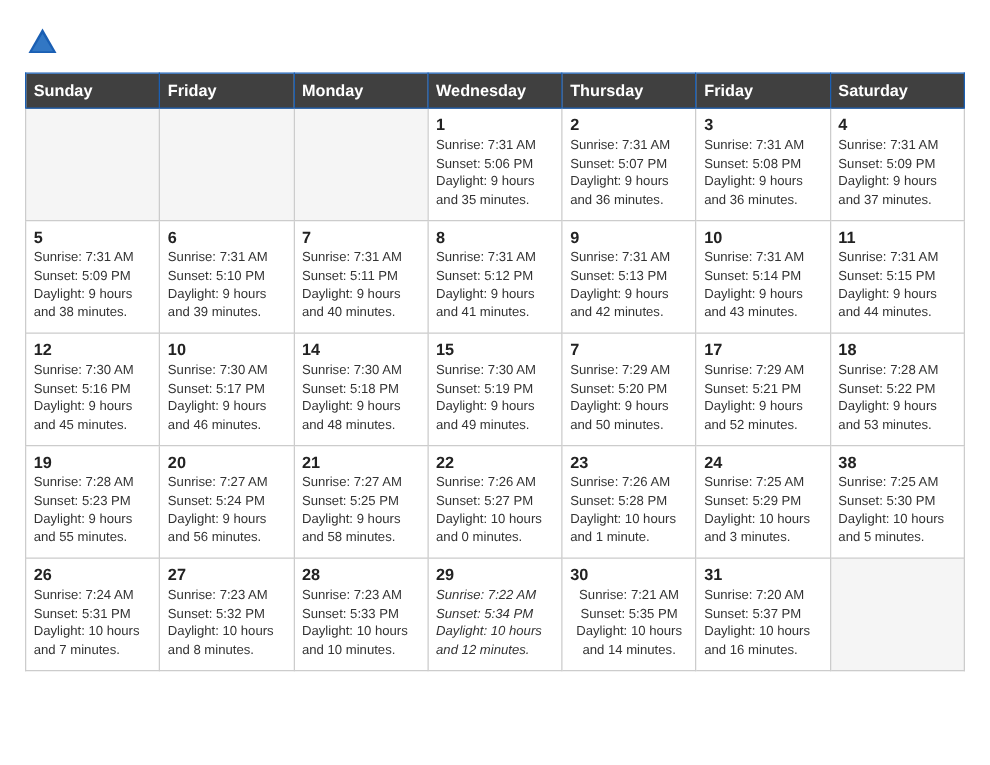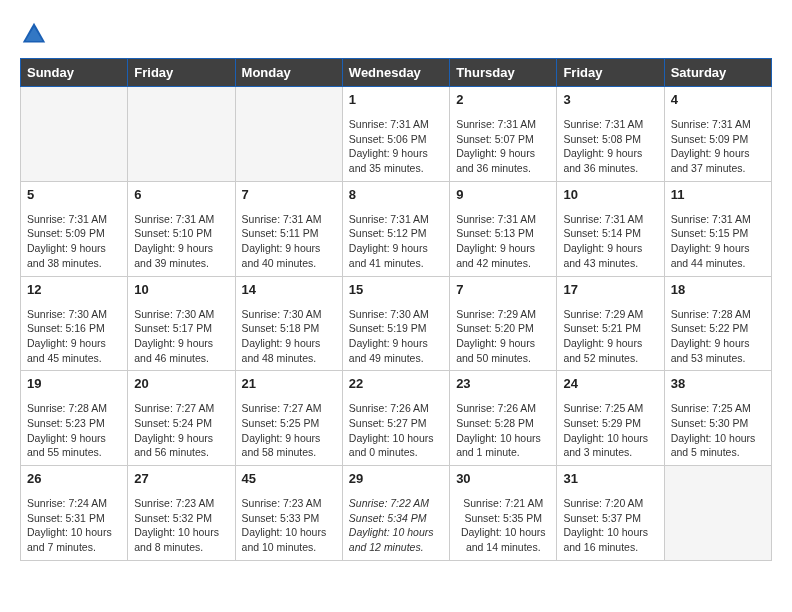--- a/index.html
+++ b/index.html
@@ -76,21 +76,20 @@
       font-size: 13px;
       font-weight: bold;
       color: #222;
       display: block;
       margin-bottom: 2px;
     }
     .day-info {
       font-size: 10.5px;
       color: #333;
       line-height: 1.4;
-      margin-top: 10px;
     }
     tr.week-row td {
       height: 90px;
     }
   </style>
 </head>
 <body>
 
 <div class="header">
   <div class="logo">
@@ -290,21 +289,21 @@
 Sunset: 5:31 PM
 Daylight: 10 hours and 7 minutes.</div>
         </td>
         <td>
           <span class="day-num">27</span>
           <div class="day-info" style="white-space: pre-line;">Sunrise: 7:23 AM
 Sunset: 5:32 PM
 Daylight: 10 hours and 8 minutes.</div>
         </td>
         <td>
-          <span class="day-num">45</span>
+          <span class="day-num">28</span>
           <div class="day-info" style="white-space: pre-line;">Sunrise: 7:23 AM
 Sunset: 5:33 PM
 Daylight: 10 hours and 10 minutes.</div>
         </td>
         <td>
           <span class="day-num">29</span>
           <div class="day-info" style="white-space: pre-line; font-style: italic;">Sunrise: 7:22 AM
 Sunset: 5:34 PM
 Daylight: 10 hours and 12 minutes.</div>
         </td>

